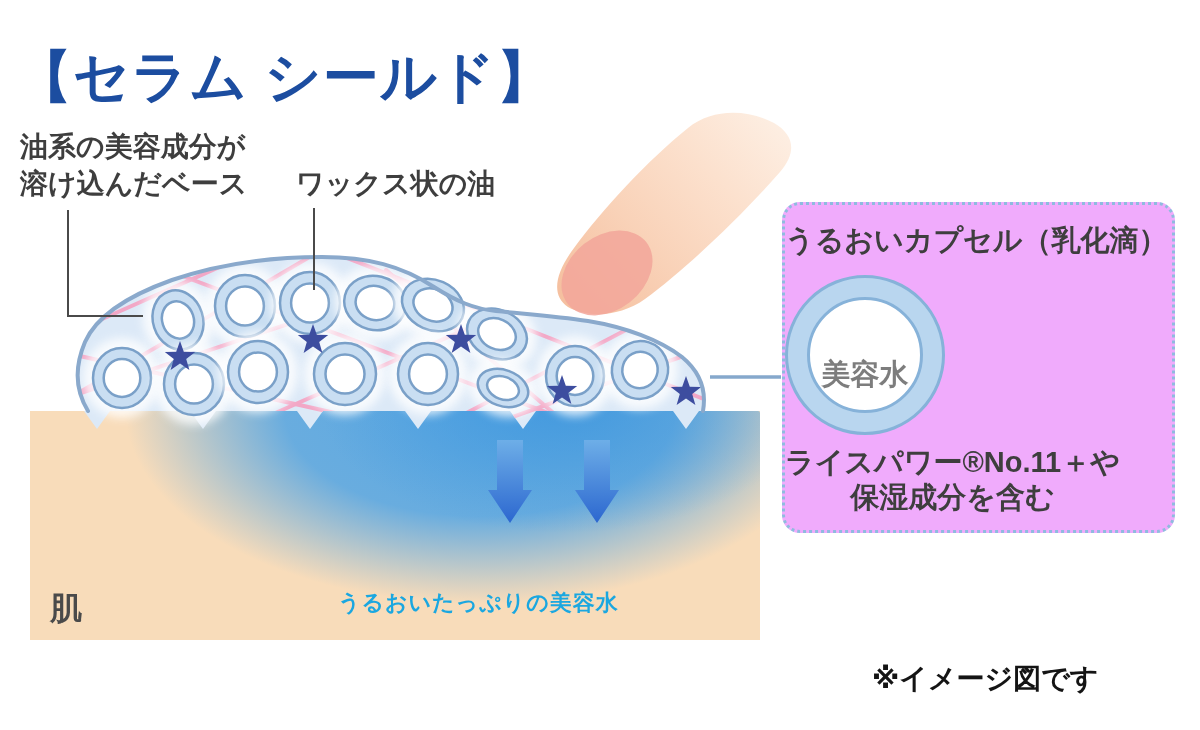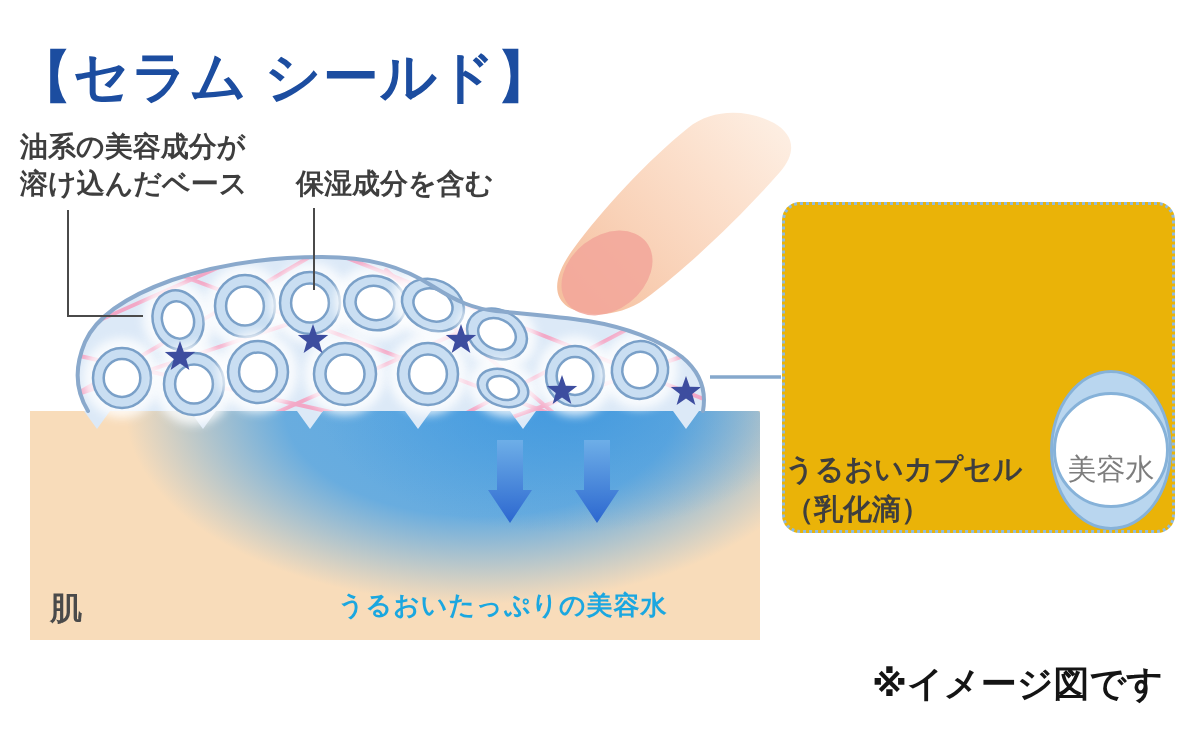--- a/index.html
+++ b/index.html
@@ -16,45 +16,45 @@
     font-size:56px;font-weight:700;color:#1c4da0;letter-spacing:1px;
   }
   .label{
     font-size:28px;font-weight:700;color:#3e3e3e;line-height:37px;
   }
   #base-label{left:20px;top:128px;}
   #wax-label{left:296px;top:165px;}
   #skin-label{left:50px;top:590px;font-size:32px;color:#4a4a4a;}
   #serum-label{
     left:338px;top:588px;
-    font-size:26px;font-weight:700;color:#1ba7e0;letter-spacing:1px;
+    font-size:22px;font-weight:700;color:#1ba7e0;letter-spacing:1px;
   }
   #note{
     left:872px;top:660px;
-    font-size:36px;font-weight:700;color:#141414;
+    font-size:28px;font-weight:700;color:#141414;
   }
   #capsule-box{
     left:782px;top:202px;width:393px;height:331px;box-sizing:border-box;
-    background:#eab308;border:3px dotted #8fbbdf;border-radius:18px;
-    display:flex;align-items:flex-end;
+    background:#f0abfc;border:3px dotted #8fbbdf;border-radius:18px;
+    display:flex;flex-direction:column;align-items:flex-start;
   }
   #capsule-box .box-title{
     margin-top:16px;font-size:29px;font-weight:600;color:#3e3e3e;
   }
   .capsule-outer{
     margin-top:14px;width:160px;height:160px;border-radius:50%;
     background:#b9d6ef;border:3px solid #86b2d9;
     display:flex;align-items:center;justify-content:center;box-sizing:border-box;
   }
   .capsule-inner{
     width:116px;height:116px;border-radius:50%;
     background:#ffffff;border:3px solid #86b2d9;
     display:flex;align-items:center;justify-content:center;box-sizing:border-box;
   }
-  .capsule-inner span{font-size:29px;color:#7d7d7d;font-weight:400;margin-top:39px;}
+  .capsule-inner span{font-size:29px;color:#7d7d7d;font-weight:700;margin-top:39px;}
   .box-desc{
     margin-top:10px;text-align:center;
     font-size:29px;font-weight:600;color:#3e3e3e;line-height:35px;
   }
 </style>
 </head>
 <body>
 
 <svg id="illu" width="1200" height="730" viewBox="0 0 1200 730">
   <defs>
@@ -246,28 +246,30 @@
   <path d="M 68 210 L 68 316 L 143 316" fill="none" stroke="#4a4a4a" stroke-width="2"></path>
   <path d="M 314 208 L 314 290" fill="none" stroke="#4a4a4a" stroke-width="2"></path>
   <path d="M 710 377 L 781 377" fill="none" stroke="#86a8cc" stroke-width="3.5"></path>
 </svg>
 
 <div id="title" class="overlay">【セラム シールド】</div>
 
 <div id="base-label" class="overlay label preline">油系の美容成分が
 溶け込んだベース</div>
 
-<div id="wax-label" class="overlay label">保湿成分を含む</div>
+<div id="wax-label" class="overlay label">ワックス状の油</div>
 
 <div id="skin-label" class="overlay label">肌</div>
 
 <div id="serum-label" class="overlay">うるおいたっぷりの美容水</div>
 
 <div id="note" class="overlay">※イメージ図です</div>
 
 <div id="capsule-box" class="overlay">
   <div class="box-title">うるおいカプセル（乳化滴）</div>
   <div class="capsule-outer">
     <div class="capsule-inner">
       <span>美容水</span>
     </div>
   </div>
+  <div class="box-desc preline">ライスパワー®No.11＋や
+保湿成分を含む</div>
 </div>
 
 </body></html>

